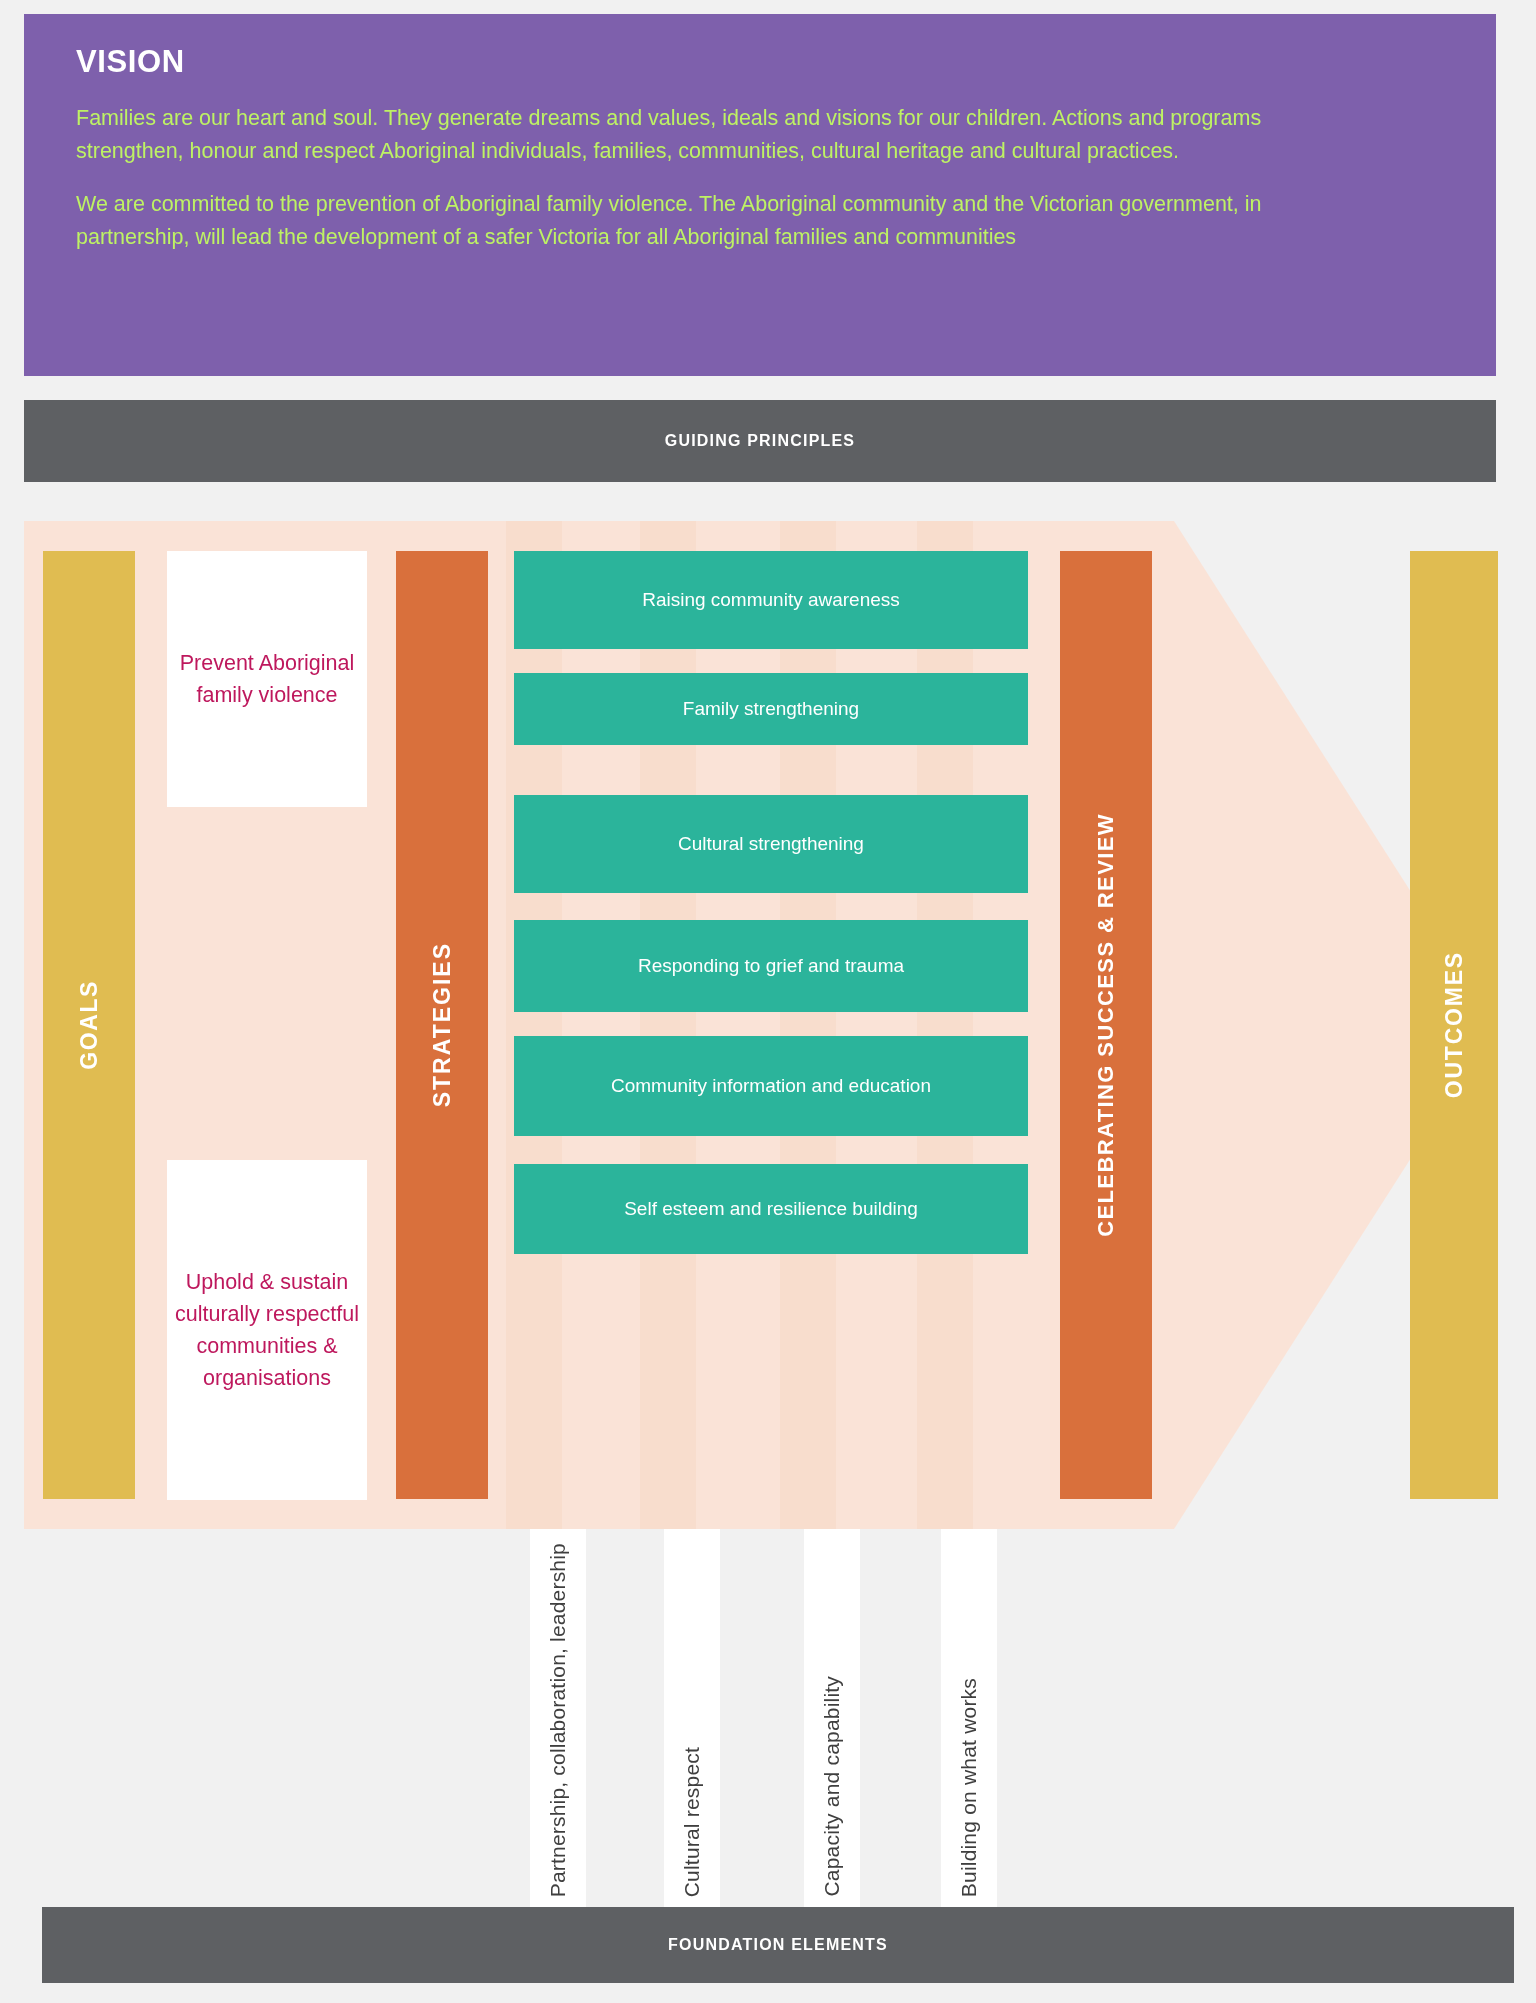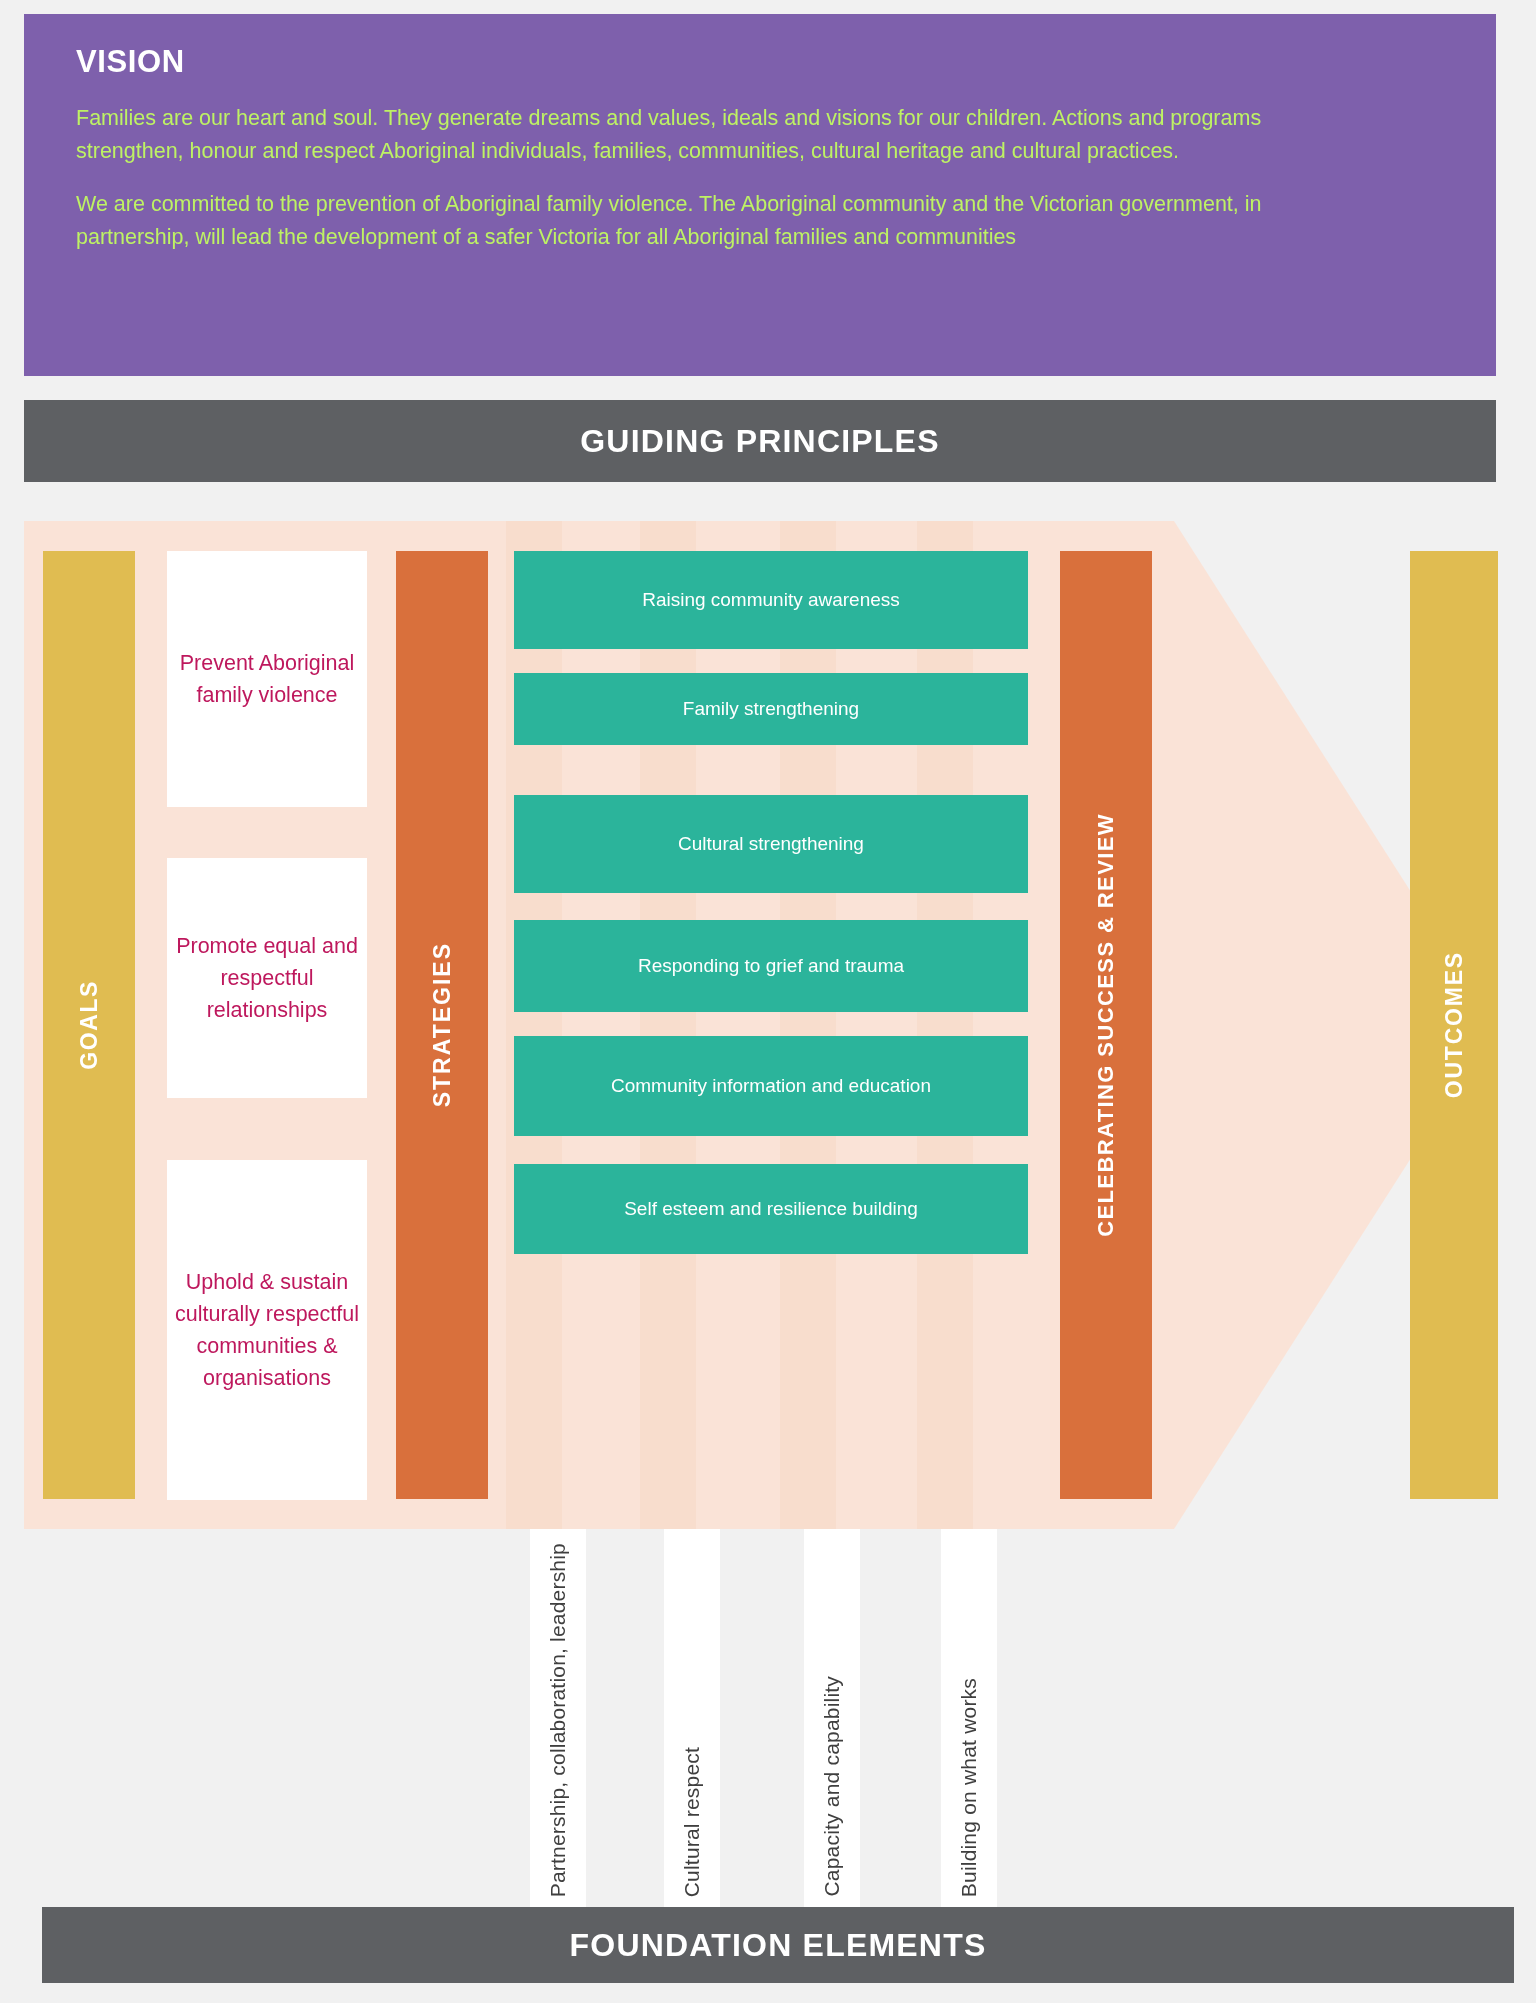--- a/index.html
+++ b/index.html
@@ -52,21 +52,21 @@
   .vision-para:last-child { margin-bottom: 0; }
 
   
   .banner {
     position: absolute;
     background: #5e6063;
     color: #ffffff;
     display: flex;
     align-items: center;
     justify-content: center;
-    font-size: 32px;
+    font-size: 16px;
     font-weight: bold;
     letter-spacing: 1.2px;
   }
   .banner-guiding {
     left: 24px;
     top: 400px;
     width: 1472px;
     height: 82px;
   }
   .banner-foundation {
@@ -279,23 +279,20 @@
 
   <div class="goals-bar layer-3">
     <div class="vbar-label">
       <span>GOALS</span>
     </div>
   </div>
 
   <div class="goal-box goal-1 layer-3">
     <span>Prevent Aboriginal family violence</span>
   </div>
-  <div class="goal-box goal-2 layer-3">
-    <span>Promote equal and respectful relationships</span>
-  </div>
   <div class="goal-box goal-3 layer-3">
     <span>Uphold &amp; sustain culturally respectful communities &amp; organisations</span>
   </div>
 
   <div class="strategies-bar layer-3">
     <div class="vbar-label">
       <span>STRATEGIES</span>
     </div>
   </div>
 

